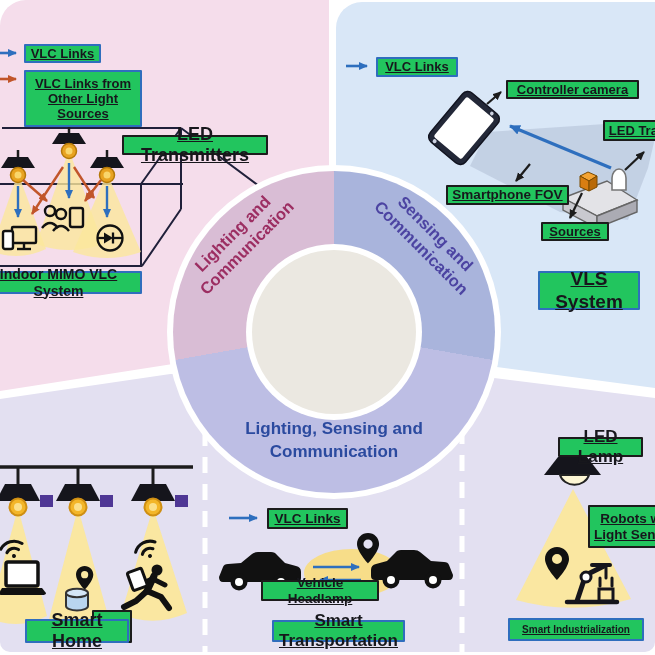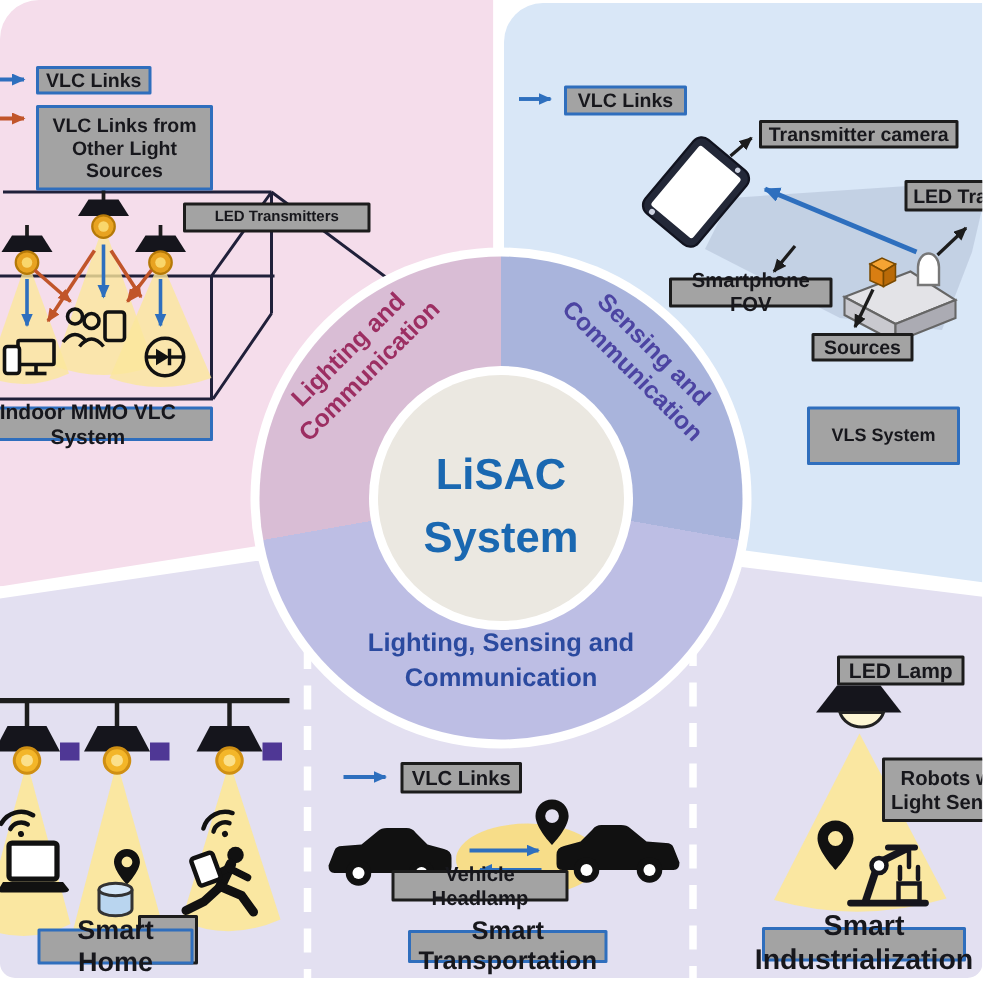--- a/index.html
+++ b/index.html
@@ -29,23 +29,23 @@
                 white-space:pre-line;line-height:1.22;}
   #sector-tl{left:160px;top:219px;width:166px;height:50px;transform:rotate(-45deg);
              font-size:16.5px;color:var(--sector-tl-text,#9c2e62);}
   #sector-tr{left:342px;top:219px;width:166px;height:50px;transform:rotate(45deg);
              font-size:16.5px;color:var(--sector-tr-text,#4c44a2);}
   #sector-bottom{left:212px;top:417px;width:244px;font-size:17px;
                  color:var(--sector-bottom-text,#2b4a9f);line-height:1.38;}
   #center-title{position:absolute;z-index:3;left:252px;top:296px;width:164px;text-align:center;
                 font-size:29px;font-weight:bold;line-height:1.45;white-space:pre-line;
                 color:var(--title-blue,#1a68b1);}
-  .label{position:absolute;z-index:3;background:#a3a3a3;display:flex;align-items:center;
+  .label{position:absolute;z-index:3;background:#22c55e;display:flex;align-items:center;
          justify-content:center;text-align:center;font-weight:bold;color:#17171c;
-         white-space:pre-line;box-sizing:border-box;line-height:1.18;border-radius:1px;}
+         white-space:pre-line;box-sizing:border-box;line-height:1.18;border-radius:1px;text-decoration:underline;}
   .bblue{border:2px solid var(--box-border-blue,#2f6ebd);}
   .bblack{border:2px solid var(--box-border-black,#1c1c1c);}
   .sb{stroke:var(--arrow-blue,#2e6fbe);}
   .so{stroke:var(--arrow-orange,#c1552a);}
   .sk{stroke:#1c1c1c;}
   .roomline{stroke:var(--line-black,#20203a);stroke-width:2;fill:none;}
   .cone{fill:var(--cone-yellow,#fbe79c);}
   .blackfill{fill:#15151c;}
 </style>
 </head>
@@ -288,42 +288,40 @@
   <div class="donutpart" id="donut-ring"></div>
   <div class="donutpart" id="donut"></div>
   <div class="donutpart" id="inner-ring"></div>
   <div class="donutpart" id="inner-circle"></div>
   <div class="sector-label" id="sector-tl">Lighting and
 Communication</div>
   <div class="sector-label" id="sector-tr">Sensing and
 Communication</div>
   <div class="sector-label" id="sector-bottom">Lighting, Sensing and
 Communication</div>
-  <div id="center-title">LiSAC
-System</div>
 
   <div class="label bblue" style="left:24px;top:44px;width:77px;height:19px;font-size:13px;">VLC Links</div>
   <div class="label bblue" style="left:24px;top:70px;width:118px;height:57px;font-size:13px;">VLC Links from
 Other Light
 Sources</div>
-  <div class="label bblack" style="left:122px;top:135px;width:125px;height:20px;font-size:10px;">LED Transmitters</div>
+  <div class="label bblack" style="left:122px;top:135px;width:146px;height:20px;font-size:18px;">LED Transmitters</div>
   <div class="label bblue" style="left:-25px;top:271px;width:167px;height:23px;font-size:14px;">Indoor MIMO VLC System</div>
 
   <div class="label bblue" style="left:376px;top:57px;width:82px;height:20px;font-size:13px;">VLC Links</div>
-  <div class="label bblack" style="left:506px;top:80px;width:133px;height:19px;font-size:13px;">Transmitter camera</div>
+  <div class="label bblack" style="left:506px;top:80px;width:133px;height:19px;font-size:13px;">Controller camera</div>
   <div class="label bblack" style="left:603px;top:120px;width:112px;height:21px;font-size:13px;">LED Transmitter</div>
-  <div class="label bblack" style="left:446px;top:185px;width:109px;height:20px;font-size:13.5px;">Smartphone FOV</div>
+  <div class="label bblack" style="left:446px;top:185px;width:123px;height:20px;font-size:13.5px;">Smartphone FOV</div>
   <div class="label bblack" style="left:541px;top:222px;width:68px;height:19px;font-size:13px;">Sources</div>
-  <div class="label bblue" style="left:538px;top:271px;width:102px;height:39px;font-size:12px;">VLS System</div>
+  <div class="label bblue" style="left:538px;top:271px;width:102px;height:39px;font-size:19px;">VLS System</div>
 
   <div class="label bblack" style="left:92px;top:598px;width:40px;height:33px;font-size:13.5px;margin-top:12px;">PD</div>
   <div class="label bblue" style="left:25px;top:619px;width:104px;height:24px;font-size:18px;">Smart Home</div>
 
   <div class="label bblack" style="left:267px;top:508px;width:81px;height:21px;font-size:13.5px;">VLC Links</div>
   <div class="label bblack" style="left:261px;top:580px;width:118px;height:21px;font-size:13.5px;">Vehicle Headlamp</div>
   <div class="label bblue" style="left:272px;top:620px;width:133px;height:22px;font-size:17px;">Smart Transportation</div>
 
-  <div class="label bblack" style="left:558px;top:437px;width:85px;height:20px;font-size:14px;">LED Lamp</div>
+  <div class="label bblack" style="left:558px;top:437px;width:85px;height:20px;font-size:17px;">LED Lamp</div>
   <div class="label bblack" style="left:588px;top:505px;width:102px;height:43px;font-size:13.5px;">Robots with
 Light Sensors</div>
-  <div class="label bblue" style="left:508px;top:618px;width:136px;height:23px;font-size:19px;">Smart Industrialization</div>
+  <div class="label bblue" style="left:508px;top:618px;width:136px;height:23px;font-size:10px;">Smart Industrialization</div>
 
 </div>
 
 </body></html>

